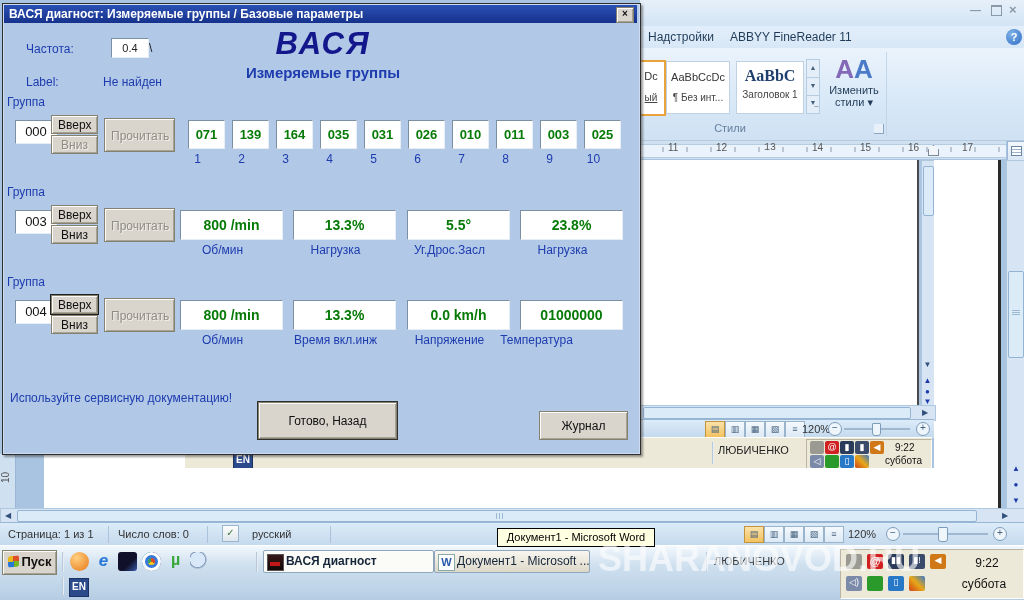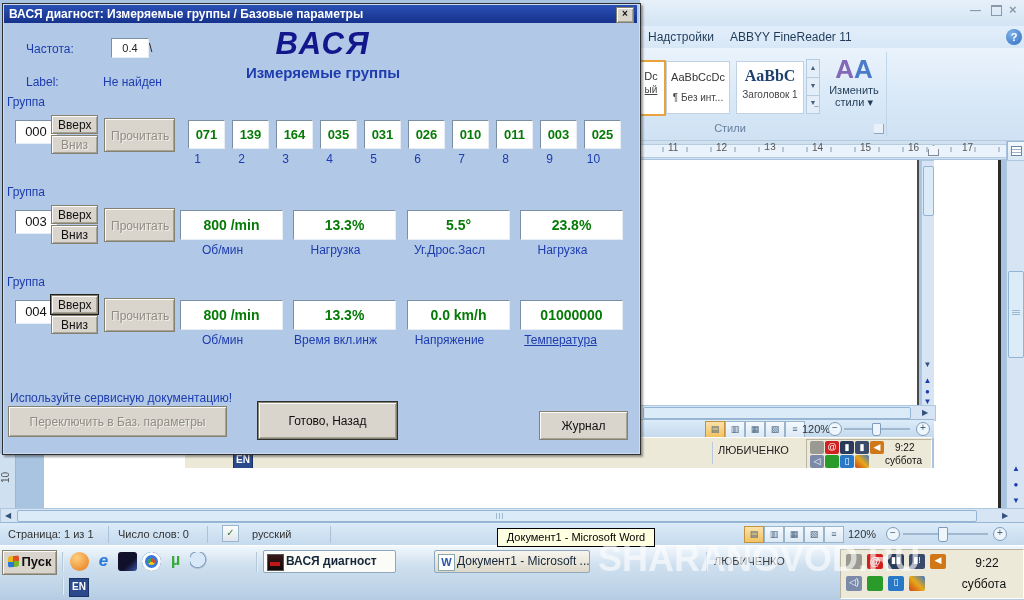--- a/index.html
+++ b/index.html
@@ -76,21 +76,21 @@
   </div>
   <div class="abs tabrow">
     <span class="abs" style="left:8px;top:4px;">Надстройки</span>
     <span class="abs" style="left:90px;top:4px;">ABBYY FineReader 11</span>
     <span class="abs" style="left:366px;top:3px;width:16px;height:16px;border-radius:50%;background:radial-gradient(circle at 35% 30%,#7fb2e8,#2f6cc4);color:#fff;font-size:11px;font-weight:bold;text-align:center;line-height:16px;">?</span>
   </div>
   <div class="abs ribbon-body">
 
     <div class="abs stylebox" style="left:-4px;top:12px;width:26px;height:52px;border:2px solid #e8a33d;">
       <div style="font-size:11px;color:#333;margin-top:8px;">Dc</div>
-      <div style="font-size:10px;color:#444;margin-top:2px;text-decoration:underline;">ый</div>
+      <div style="font-size:10px;color:#444;margin-top:10px;text-decoration:underline;">ый</div>
     </div>
     <div class="abs stylebox" style="left:26px;top:13px;width:62px;height:51px;">
       <div style="font-size:11px;color:#333;margin-top:9px;">AaBbCcDc</div>
       <div style="font-size:10px;color:#444;margin-top:9px;">¶ Без инт...</div>
     </div>
     <div class="abs stylebox" style="left:96px;top:13px;width:66px;height:51px;">
       <div style="font-size:16px;font-weight:bold;color:#1f3f6f;font-family:'Liberation Serif','DejaVu Serif',serif;margin-top:5px;">AaBbC</div>
       <div style="font-size:10px;color:#444;margin-top:4px;">Заголовок 1</div>
     </div>
     <div class="abs" style="left:166px;top:11px;width:14px;height:55px;">
@@ -231,21 +231,21 @@
       <span style="display:inline-block;width:11px;height:11px;vertical-align:-1px;margin-right:3px;background:conic-gradient(#e05028 0 25%,#78b828 0 50%,#2878d8 0 75%,#e8b818 0);border-radius:2px;transform:skewY(-6deg);"></span><span>Пуск</span>
     </div>
     <div class="abs tsep" style="left:62px;top:6px;height:20px;"></div>
     <div class="abs ql" style="left:70px;top:6px;background:radial-gradient(circle at 35% 30%,#ffd080,#e87818);border-radius:50%;"></div>
     <div class="abs ql" style="left:94px;top:5px;color:#2878d8;font-size:17px;font-weight:bold;font-style:italic;text-align:center;">e</div>
     <div class="abs ql" style="left:118px;top:6px;background:linear-gradient(135deg,#10102a 60%,#3858a8);"></div>
     <div class="abs ql" style="left:142px;top:6px;border-radius:50%;background:conic-gradient(#e04828 0 33%,#f8c818 0 66%,#38a858 0);box-shadow:inset 0 0 0 3px #fff,inset 0 0 0 6px #3878d8;"></div>
     <div class="abs ql" style="left:166px;top:5px;color:#38a838;font-size:16px;font-weight:bold;text-align:center;">µ</div>
     <div class="abs ql" style="left:190px;top:6px;background:radial-gradient(circle at 40% 40%,#d8e8f8 45%,#8098b8 48%,transparent 60%);border:0;"></div>
     <div class="abs tsep" style="left:256px;top:6px;height:20px;"></div>
-    <div class="abs taskbtn" style="left:263px;top:4px;width:133px;height:23px;background:#fbfbf7;font-weight:bold;">
+    <div class="abs taskbtn" style="left:263px;top:4px;width:171px;height:23px;background:#fbfbf7;font-weight:bold;">
       <span class="abs" style="left:3px;top:3px;width:15px;height:15px;background:linear-gradient(#381818,#120808);border:1px solid #555;">
           <span style="position:absolute;left:2px;top:7px;width:10px;height:4px;background:#c01818;"></span>
         </span>
       <span>ВАСЯ диагност</span>
     </div>
     <div class="abs taskbtn" style="left:434px;top:4px;width:156px;height:23px;background:linear-gradient(#f8f6f0,#ddd8c8);">
       <span class="abs" style="left:3px;top:3px;width:15px;height:15px;background:#fff;border:1px solid #8aa;color:#2858a8;font-size:11px;font-weight:bold;text-align:center;line-height:14px;">W</span>
       <span>Документ1 - Microsoft ...</span>
     </div>
     <div class="abs tsep" style="left:706px;top:6px;height:20px;"></div>
@@ -329,21 +329,20 @@
     <button class="abs cbtn focus" style="left:48px;top:291px;width:47px;height:19px;">Вверх</button>
     <button class="abs cbtn" style="left:48px;top:311px;width:47px;height:19px;">Вниз</button>
     <button class="abs cbtn dis" style="left:101px;top:294px;width:71px;height:34px;line-height:32px;">Прочитать</button>
     <div class="abs sbox gval" style="left:169px;top:296px;width:101px;height:28px;line-height:28px;font-size:14px;">800 /min</div>
     <div class="abs sbox gval" style="left:282px;top:296px;width:101px;height:28px;line-height:28px;font-size:14px;">13.3%</div>
     <div class="abs sbox gval" style="left:396px;top:296px;width:101px;height:28px;line-height:28px;font-size:14px;">0.0 km/h</div>
     <div class="abs sbox gval" style="left:509px;top:296px;width:101px;height:28px;line-height:28px;font-size:14px;">01000000</div>
     <div class="abs idx" style="left:169px;top:329px;width:101px;">Об/мин</div>
     <div class="abs idx" style="left:282px;top:329px;width:101px;">Время вкл.инж</div>
     <div class="abs idx" style="left:396px;top:329px;width:101px;">Напряжение</div>
-    <div class="abs idx" style="left:507px;top:329px;width:101px;text-decoration:underline;">Температура</div>
+    <div class="abs idx" style="left:483px;top:329px;width:101px;">Температура</div>
 
     <span class="abs nlbl" style="left:7px;top:387px;">Используйте сервисную документацию!</span>
-    <button class="abs cbtn dis" style="left:5px;top:402px;width:219px;height:31px;line-height:29px;">Переключить в Баз. параметры</button>
     <button class="abs cbtn default" style="left:255px;top:398px;width:139px;height:37px;line-height:35px;">Готово, Назад</button>
     <button class="abs cbtn" style="left:536px;top:407px;width:89px;height:29px;line-height:27px;">Журнал</button>
   </div>
 
 </div>
 
 </body></html>

